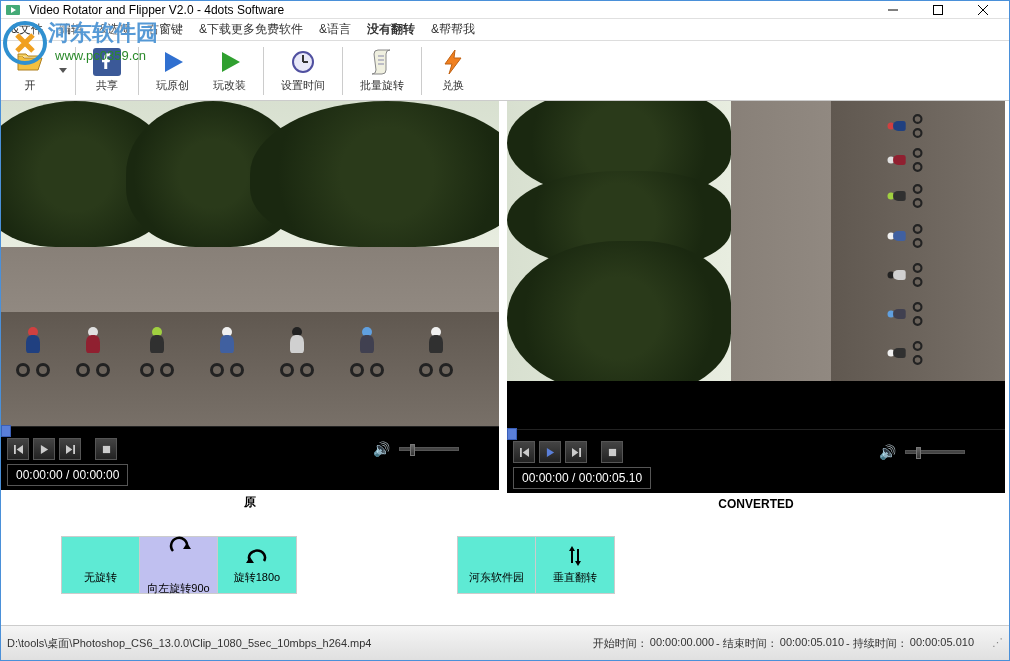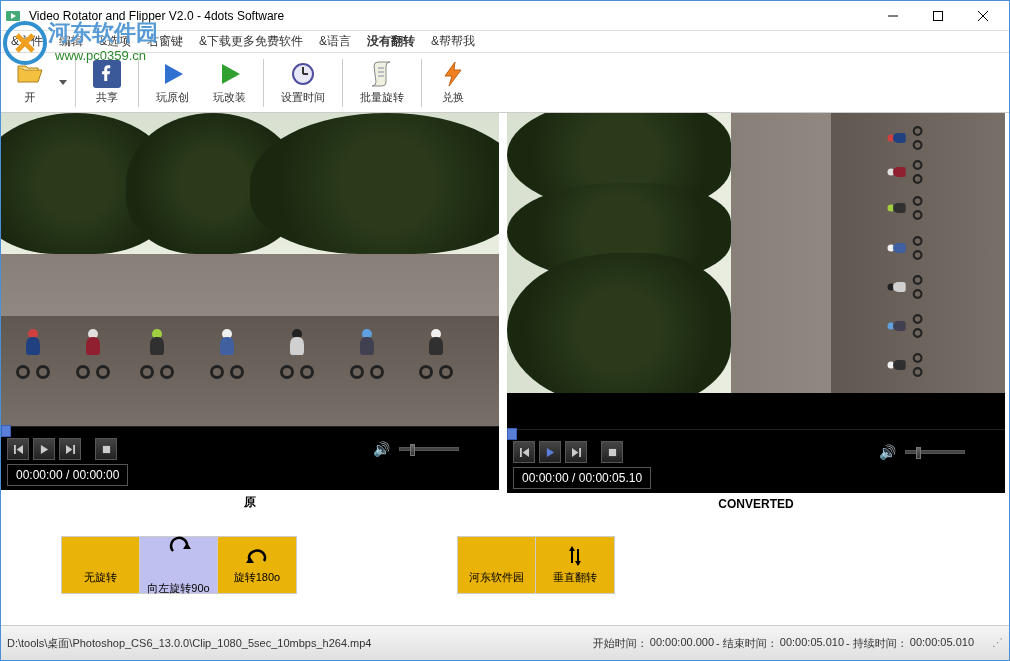--- a/index.html
+++ b/index.html
@@ -1,19 +1,19 @@
 <!DOCTYPE html>
 <html><head>
   <meta charset="utf-8">
   <style>
     * { margin: 0; padding: 0; box-sizing: border-box; font-family: "Microsoft YaHei", "Segoe UI", sans-serif; }
     body { background: #fff; width: 1010px; height: 661px; overflow: hidden; display: flex; flex-direction: column; border: 1px solid #4a90d9; }
     
     
-    .title-bar { height: 30px; background: #fff; display: flex; align-items: center; padding: 0 4px; border-bottom: 1px solid #e0e0e0; }
+    .title-bar { height: 18px; background: #fff; display: flex; align-items: center; padding: 0 4px; border-bottom: 1px solid #e0e0e0; }
     .title-icon { width: 16px; height: 16px; margin-right: 8px; display: flex; align-items: center; justify-content: center; }
     .title-text { font-size: 12px; color: #000; flex: 1; }
     .window-controls { display: flex; gap: 0; }
     .win-btn { width: 45px; height: 28px; display: flex; align-items: center; justify-content: center; cursor: pointer; }
     .win-btn svg { width: 10px; height: 10px; }
     
     
     .menu-bar { height: 22px; display: flex; align-items: center; padding: 0 2px; background: #fff; font-size: 12px; border-bottom: 1px solid #ddd; }
     .menu-item { padding: 2px 8px; cursor: pointer; color: #333; }
     .menu-item.bold { font-weight: bold; }
@@ -40,21 +40,21 @@
     .pc-spacer { flex: 1; }
     .pc-vol-icon { color: #999; font-size: 14px; margin-right:4px;}
     .pc-slider { width: 60px; height: 4px; background: #444; position: relative; border:1px solid #555; }
     .pc-slider-thumb { position: absolute; left: 10px; top: -4px; width: 5px; height: 12px; background: linear-gradient(#666,#333); border:1px solid #777; }
     .time-box { border: 1px solid #555; padding: 3px 8px; color: #fff; font-size: 12px; font-family: "Segoe UI", sans-serif; display: inline-block; }
     .preview-label { text-align: center; font-size: 12px; font-weight: bold; padding: 4px; color: #000; }
     
     
     .option-area { height: 110px; display: flex; padding: 10px 60px 20px 60px; gap: 160px; background: #fff; align-items:center; }
     .option-group { display: flex; border: 1px solid #ccc; }
-    .opt-btn { width: 78px; height: 56px; display: flex; flex-direction: column; align-items: center; justify-content: center; cursor: pointer; border-right: 1px solid #ccc; background: #eab308; }
+    .opt-btn { width: 78px; height: 56px; display: flex; flex-direction: column; align-items: center; justify-content: center; cursor: pointer; border-right: 1px solid #ccc; background: #5eead4; }
     .opt-btn:last-child { border-right: none; }
     .opt-btn.selected { background: #c0c0f0; gap: 24px; }
     .opt-icon { height: 20px; display: flex; align-items: center; justify-content: center; }
     .opt-label { font-size: 11px; color: #000; margin-top: 4px; }
     
     
     .status-bar { height: 35px; background: linear-gradient(#f5f5f5,#e0e0e0); border-top: 1px solid #ccc; display: flex; align-items: center; padding: 0 6px; font-size: 11px; color: #333; }
     .status-path { flex: 1; }
     .status-times { display: flex; gap: 2px; }
     

